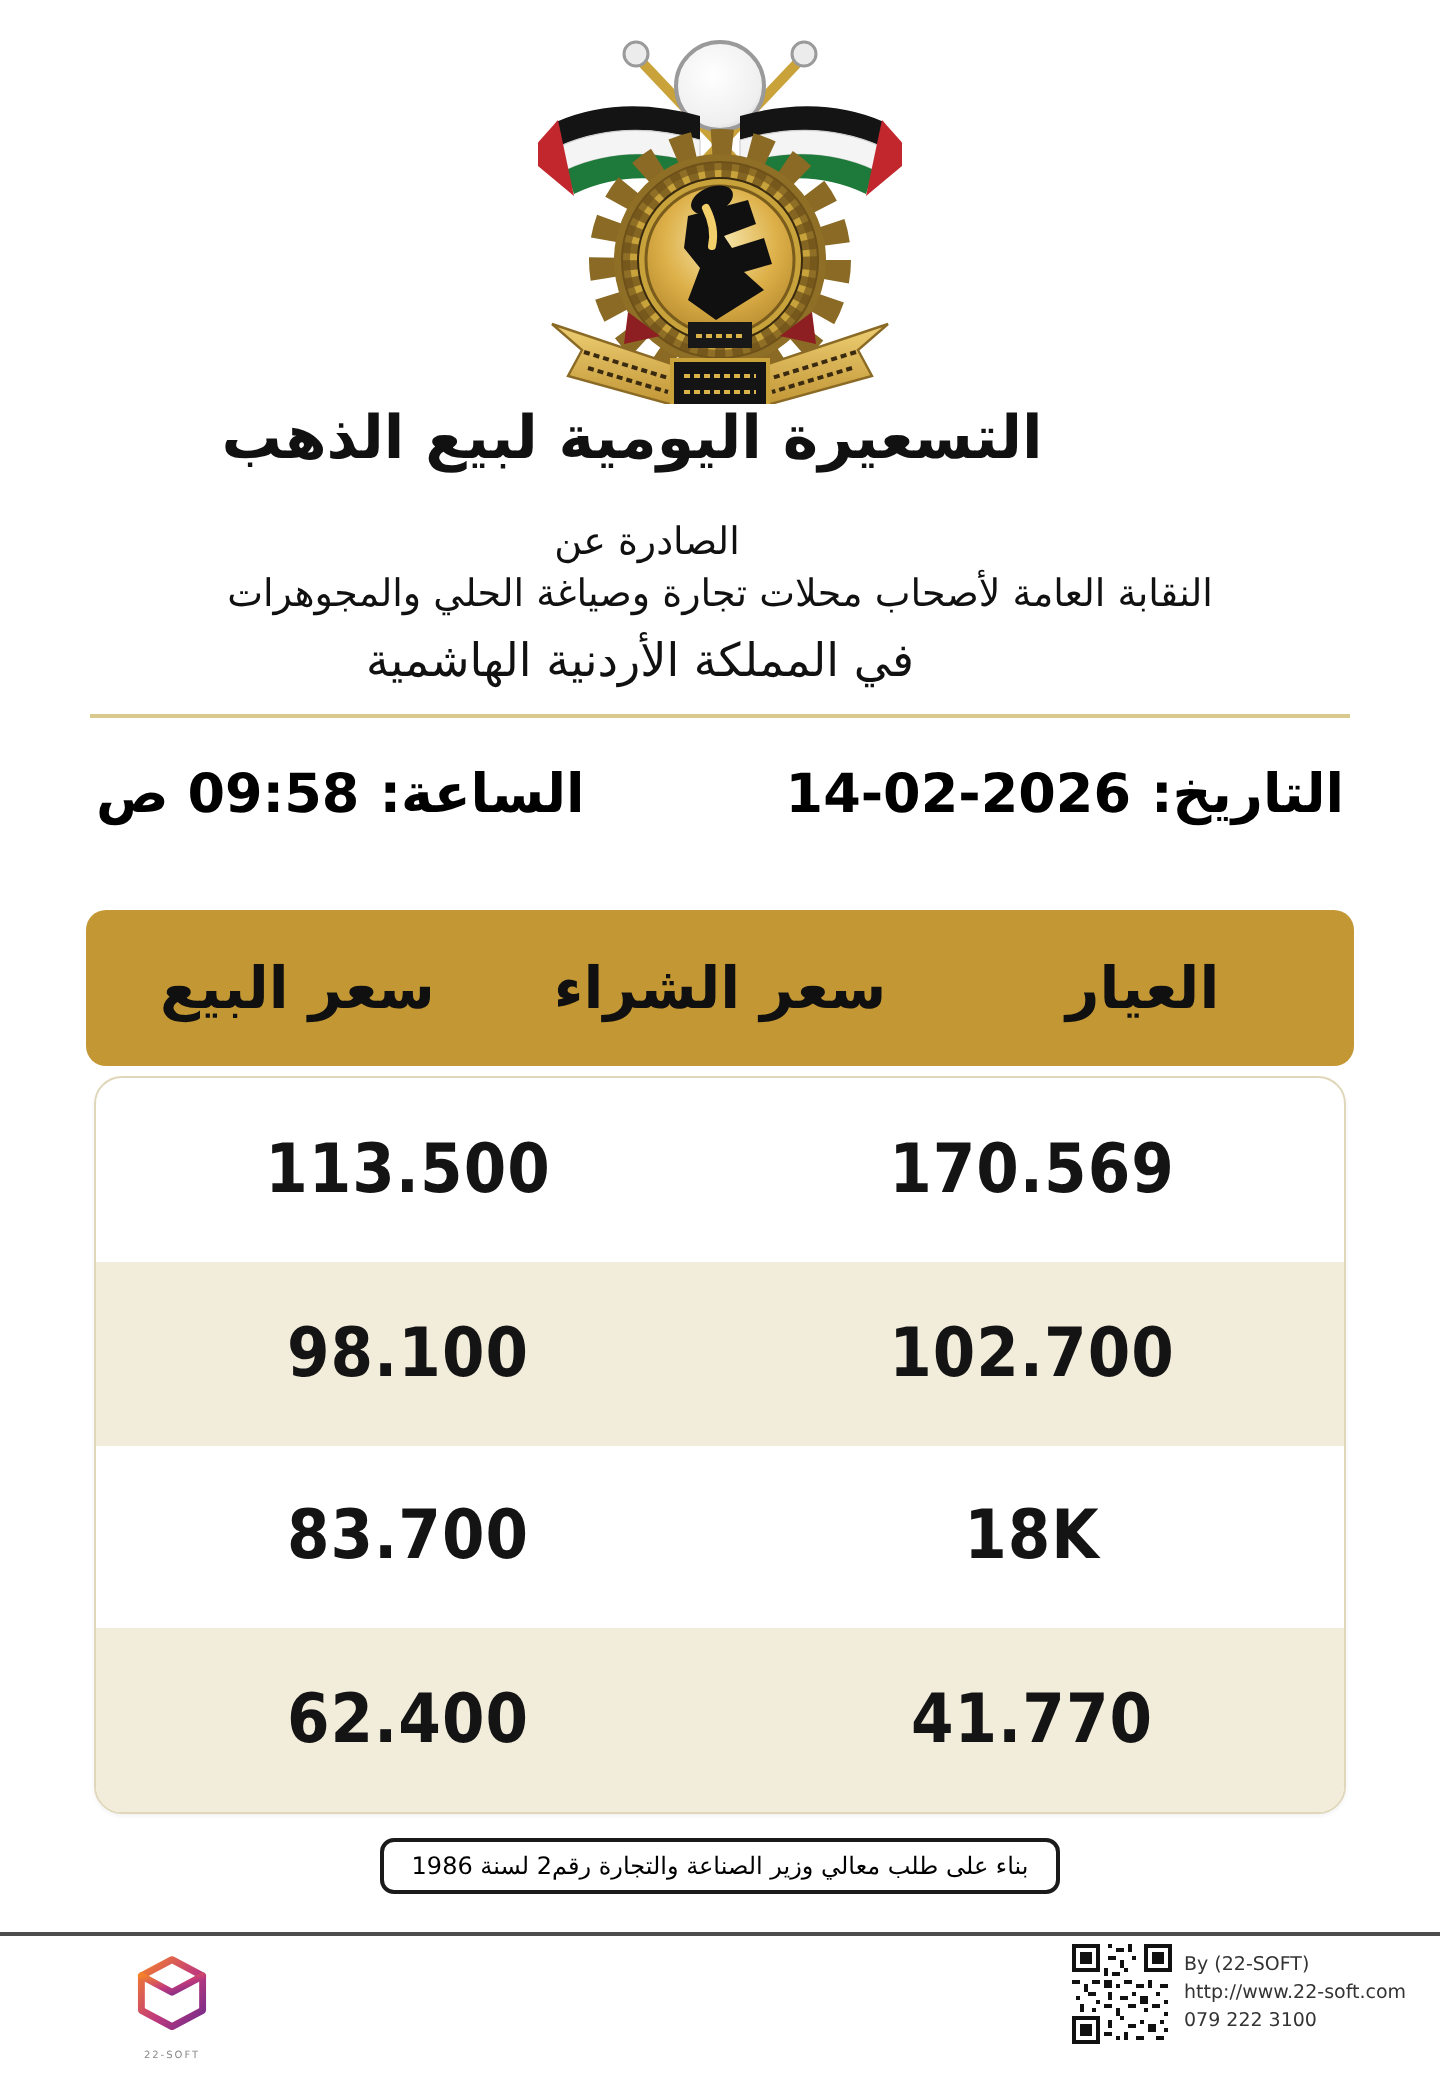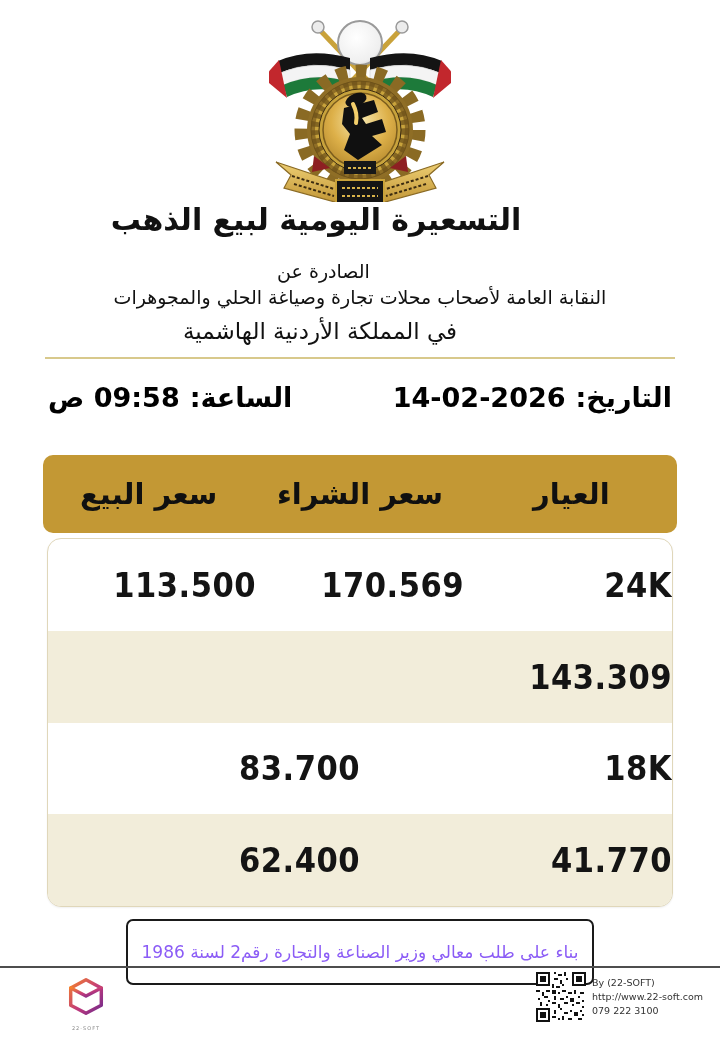--- a/index.html
+++ b/index.html
@@ -49,28 +49,28 @@
     display:flex; flex-direction:column;
     background:#fff;
     box-shadow:0 1px 2px rgba(0,0,0,0.06);
   }
   .prow {
     flex:1; display:flex; direction:rtl; align-items:center;
     font-size:34px; font-weight:bold; color:#141414;
     font-stretch:condensed; letter-spacing:0.5px;
   }
   .prow.alt { background:#f2edda; }
-  .prow .cell { flex:1; }
+  .prow .cell { flex:1; text-align:center; }
   
   .note-wrap { position:absolute; left:0; top:919px; width:720px; text-align:center; }
   .note-box {
     display:inline-block; direction:rtl;
     border:2px solid #1a1a1a; border-radius:7px;
-    padding:21px 14px;
-    font-size:17px; color:#8b5cf6;
+    padding:5px 14px;
+    font-size:12px; color:#000000;
     background:#fff;
   }
   
   .footer-rule { position:absolute; left:0; top:966px; width:720px; height:2px; background:#4d4d4d; }
   .footer-left { position:absolute; left:56px; top:976px; width:60px; text-align:center; }
   .logo-caption { font-size:5px; letter-spacing:1px; color:#8a8a8a; margin-top:1px; font-family:"DejaVu Sans", sans-serif; }
   .footer-right {
     position:absolute; left:536px; top:972px; width:176px;
     display:flex; gap:6px; align-items:flex-start;
   }
@@ -172,26 +172,26 @@
   </div>
 
   <div class="price-header">
     <div class="hcell">العيار</div>
     <div class="hcell">سعر الشراء</div>
     <div class="hcell">سعر البيع</div>
   </div>
 
   <div class="price-body">
     <div class="prow">
-      <div class="cell">24K</div>
       <div class="cell">170.569</div>
       <div class="cell">113.500</div>
     </div>
     <div class="prow alt">
-      <div class="cell">143.309</div>
+      <div class="cell">102.700</div>
+      <div class="cell">98.100</div>
     </div>
     <div class="prow">
       <div class="cell">18K</div>
       <div class="cell">83.700</div>
     </div>
     <div class="prow alt">
       <div class="cell">41.770</div>
       <div class="cell">62.400</div>
     </div>
   </div>

